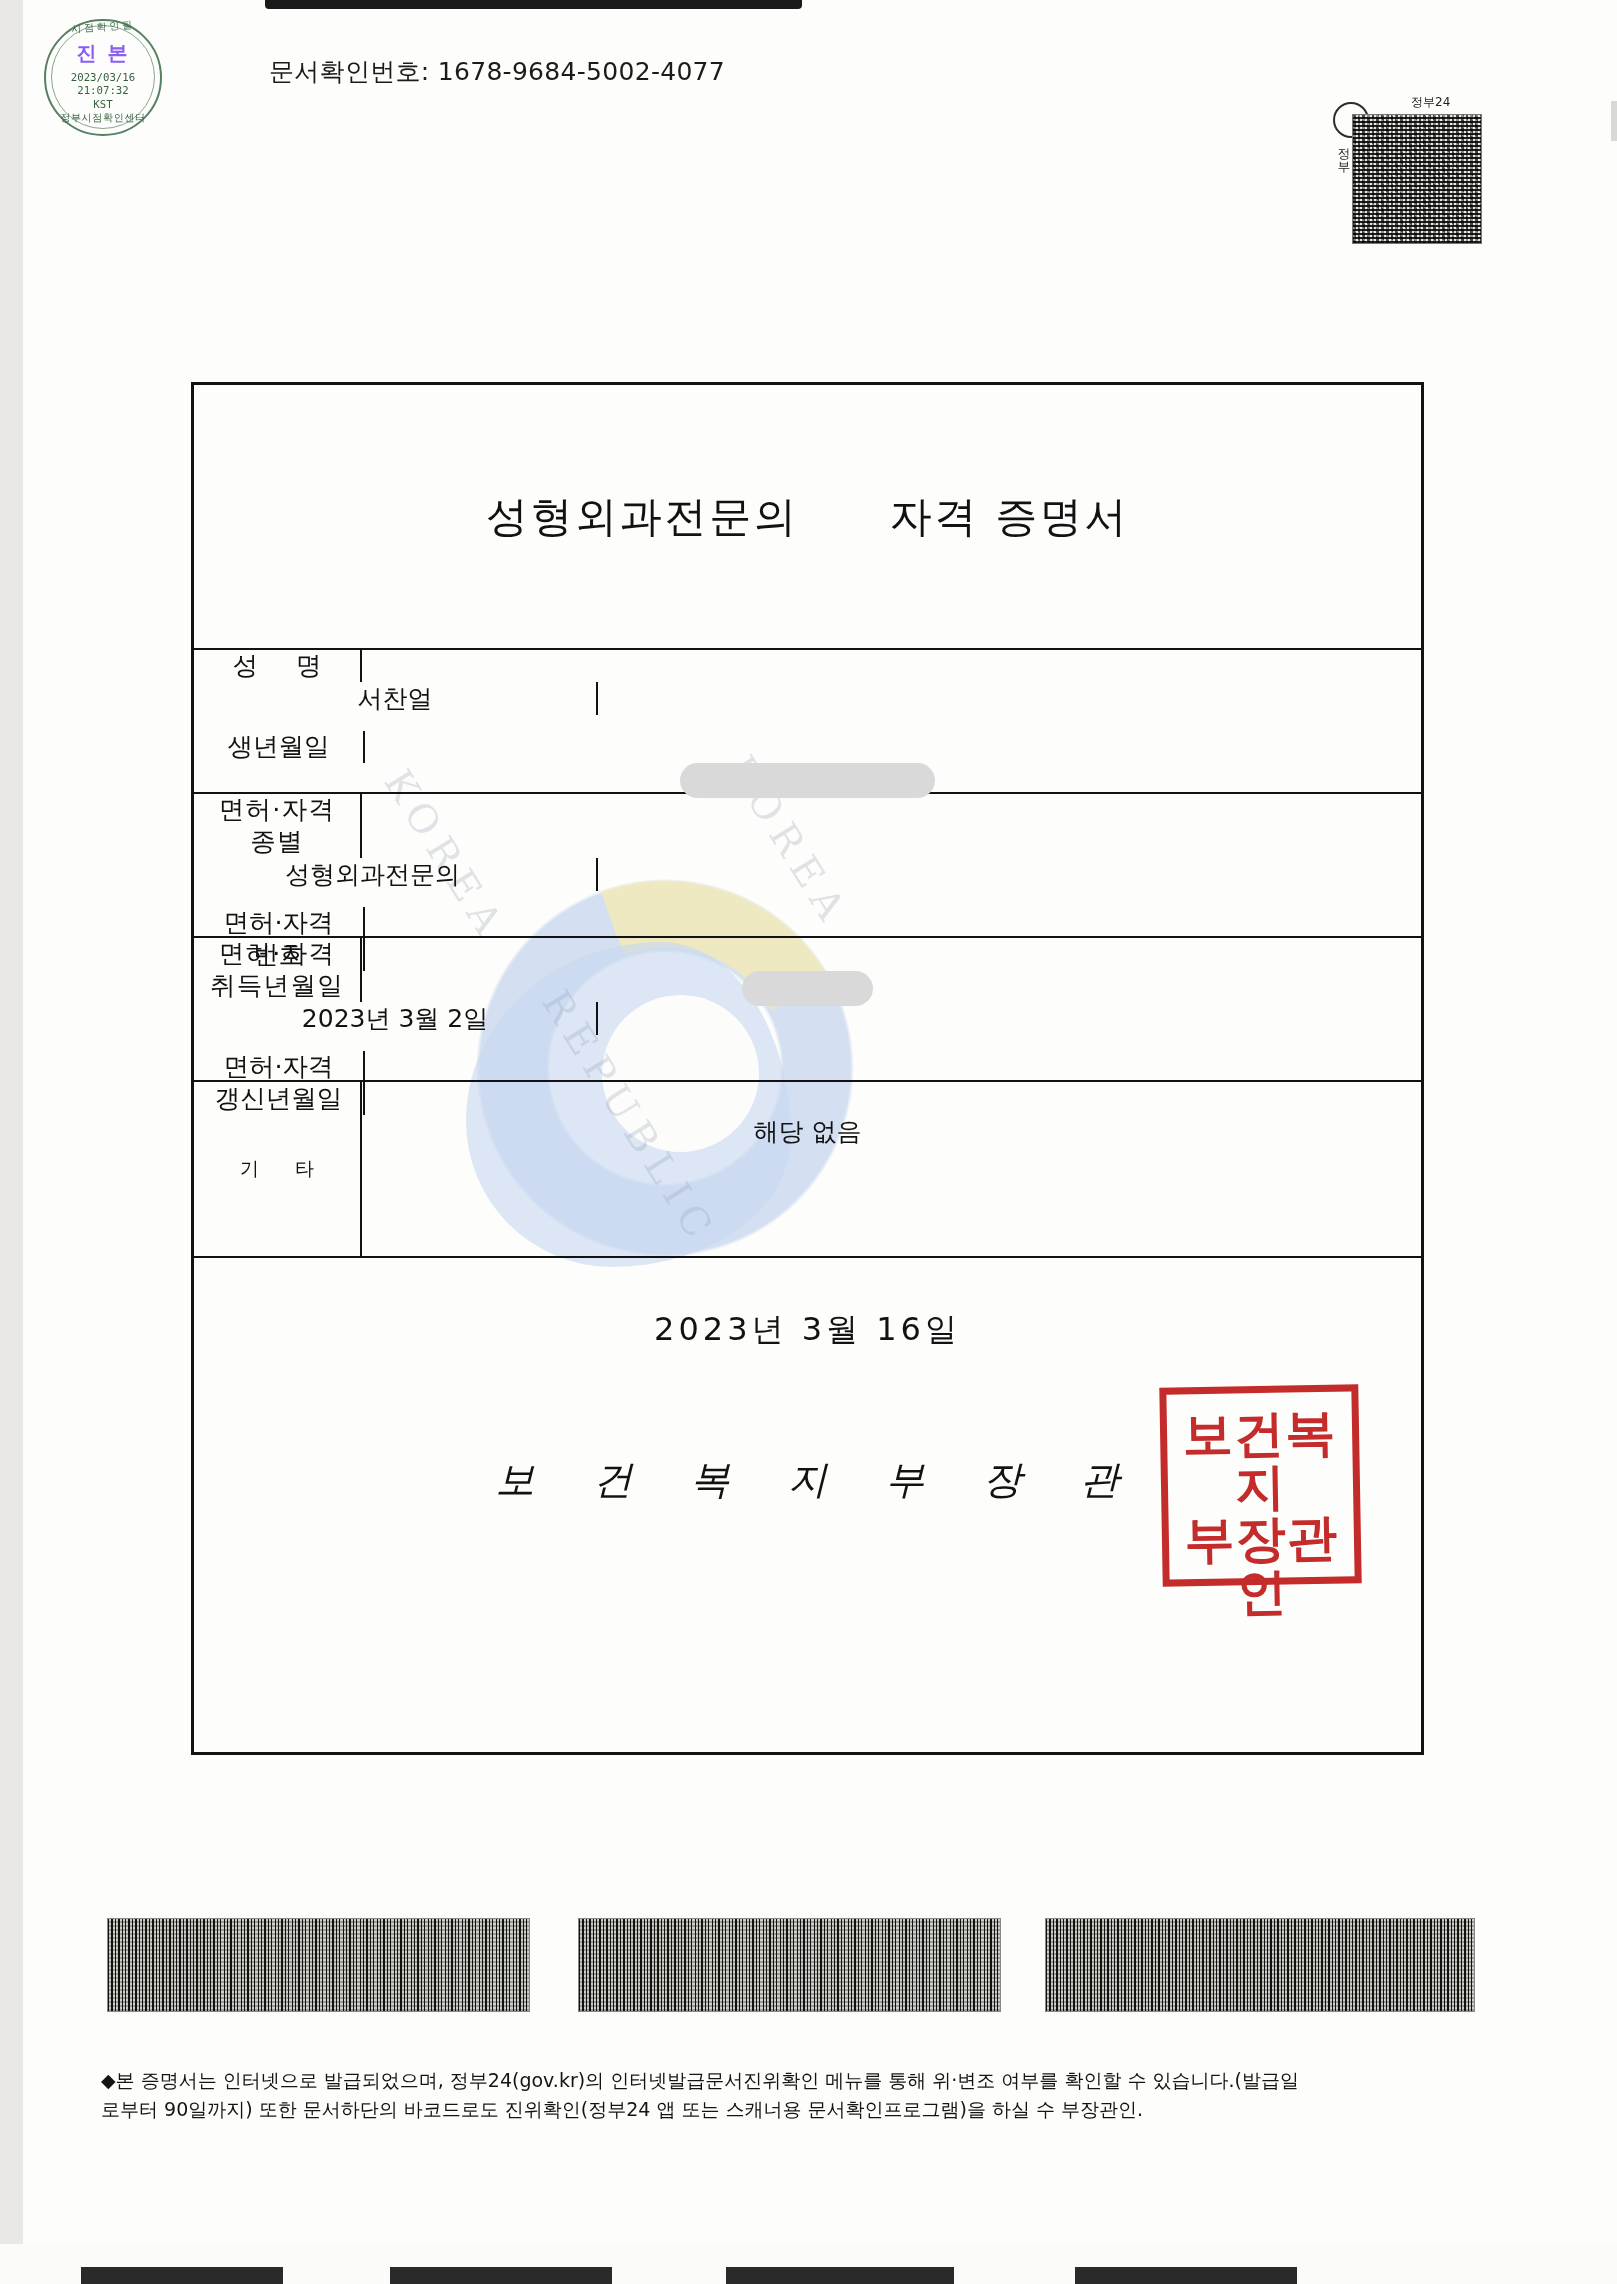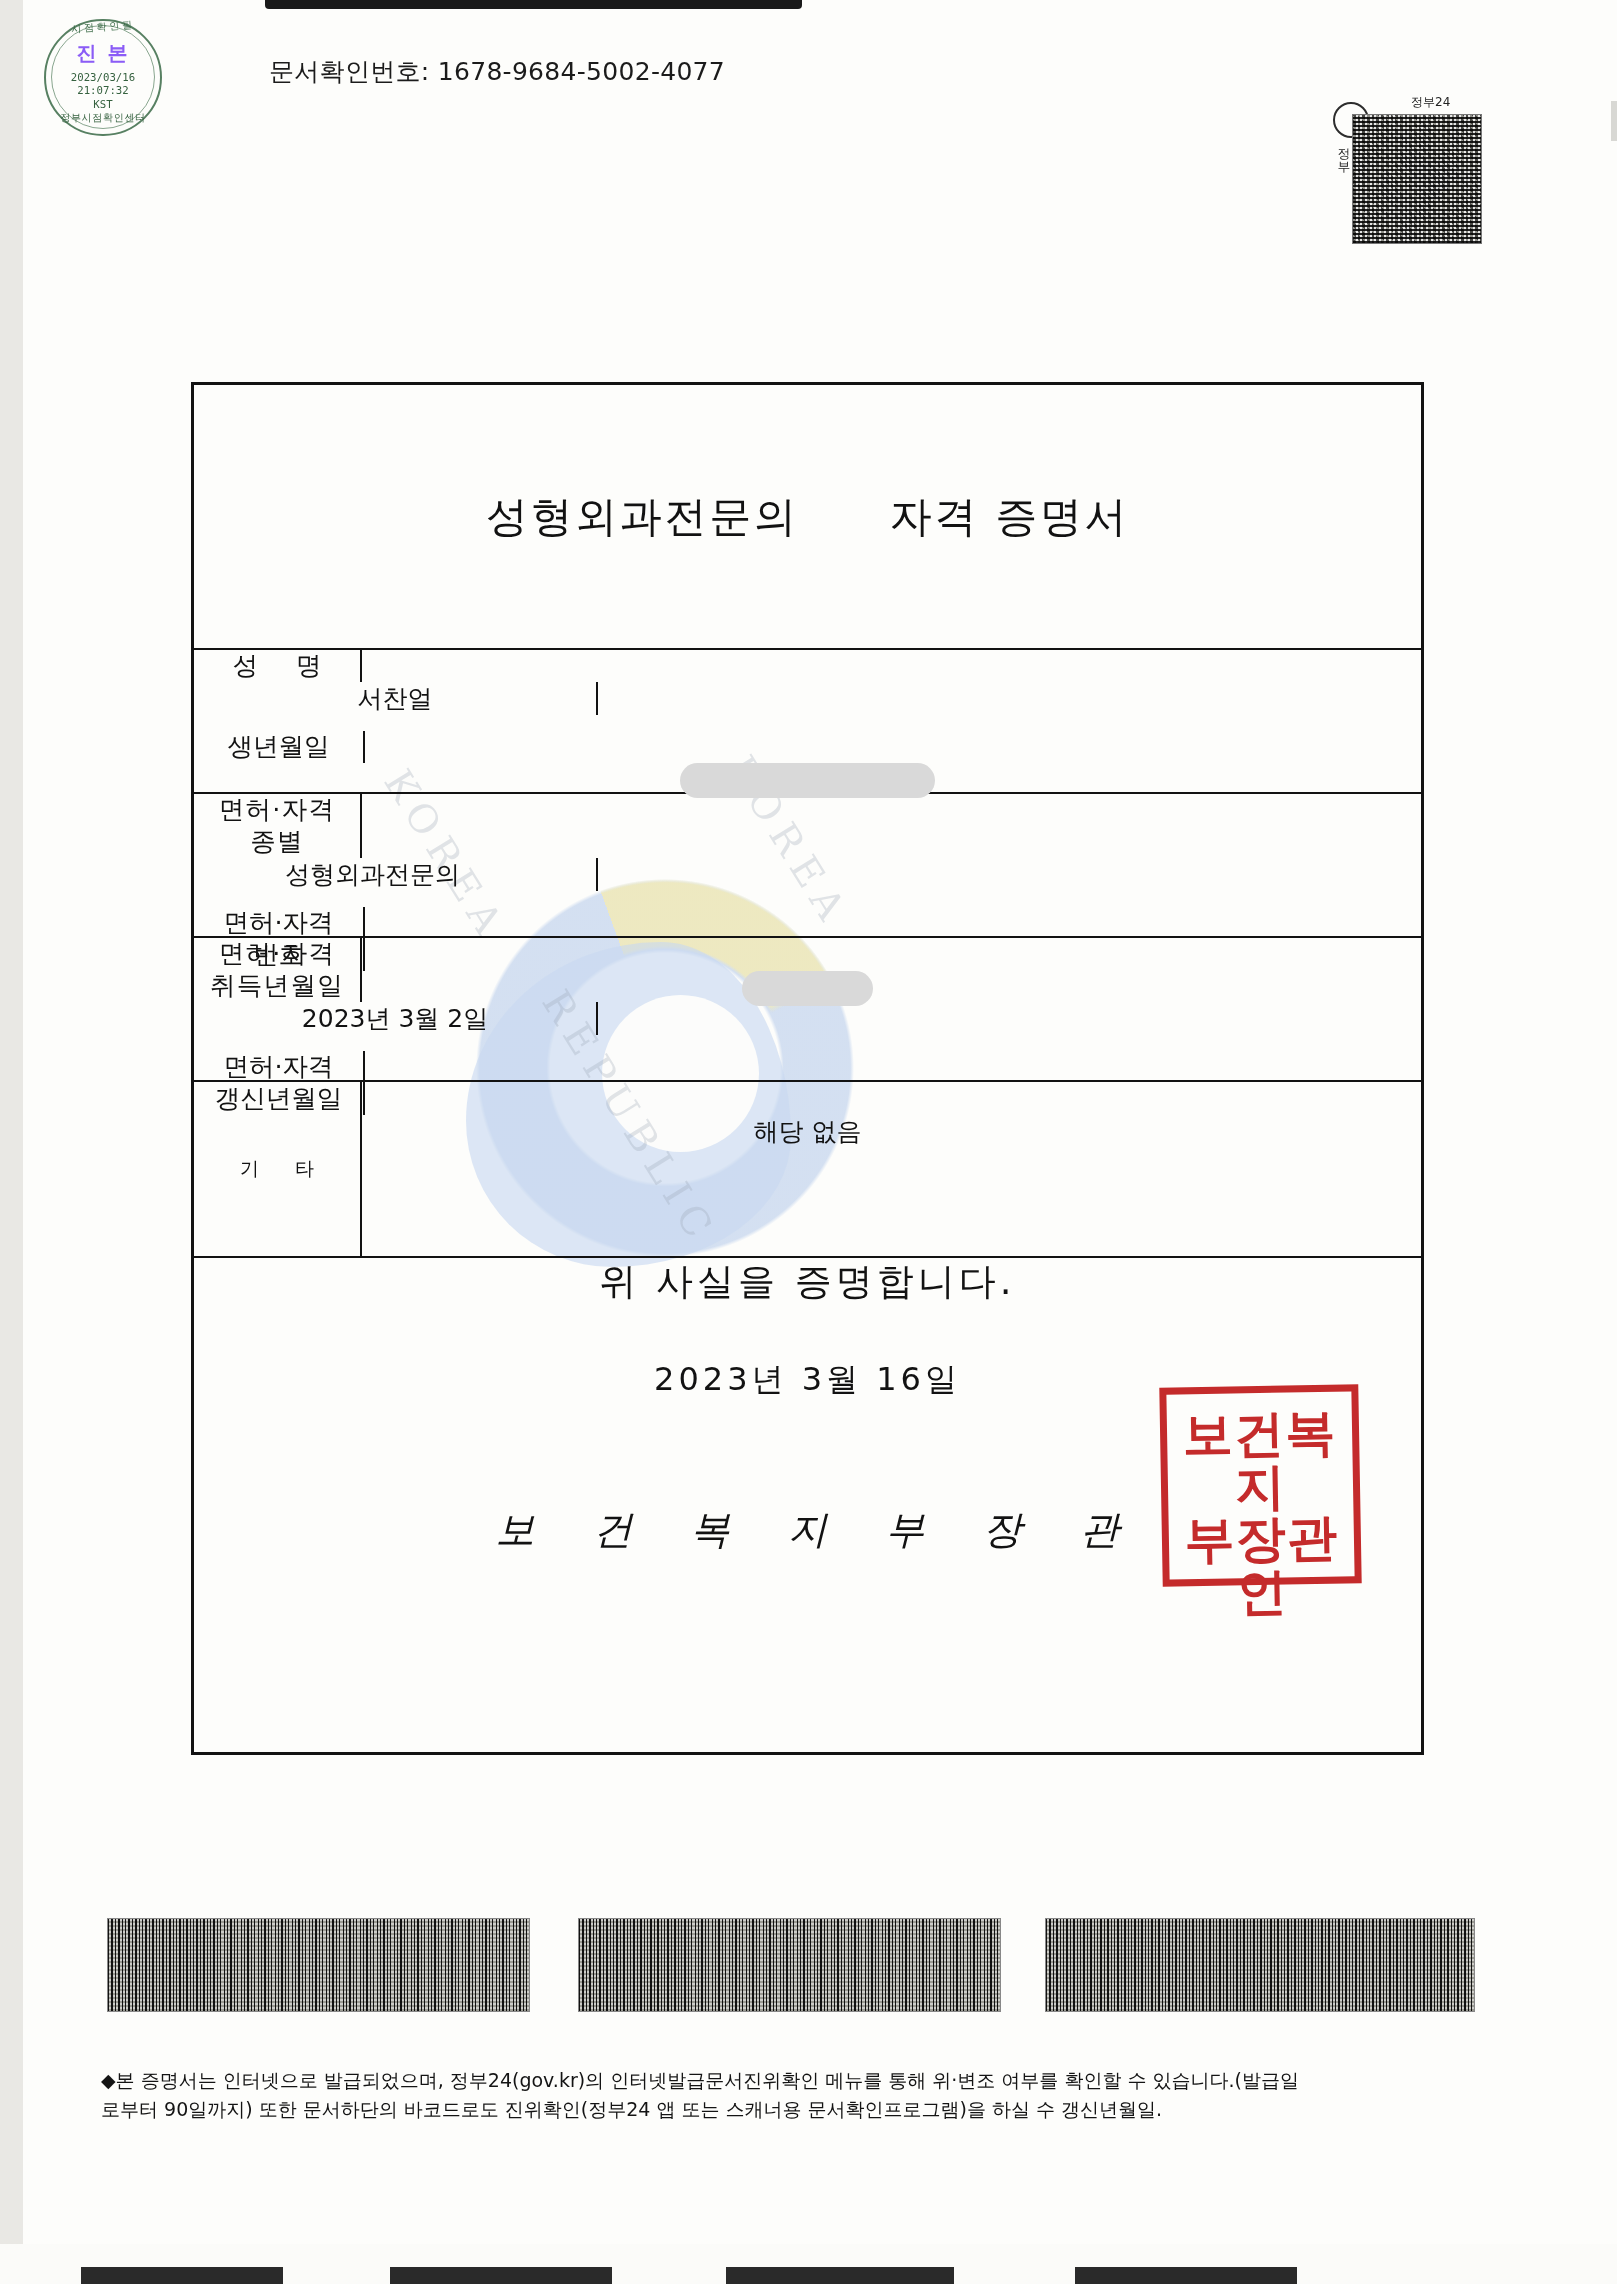--- a/index.html
+++ b/index.html
@@ -505,41 +505,40 @@
       </div>
 
       <div class="row r4">
         <div class="cell c-full-label">기 타</div>
         <div class="cell c-full-value"></div>
       </div>
 
     </div>
 
     <div class="statement">
-      <div class="st-line1">위 사실을 증명합니다.</div>
       <div class="st-date">2023년 3월 16일</div>
       <div class="st-issuer">보 건 복 지 부 장 관</div>
     </div>
 
     <div class="seal">
       <span class="sl">보건복지</span>
       <span class="sl">부장관인</span>
     </div>
 
   </div>
 
   <div class="barcodes">
     <div class="barcode bc1"></div>
     <div class="barcode bc2"></div>
     <div class="barcode bc3"></div>
   </div>
 
   <div class="footer">
     <div>◆본 증명서는 인터넷으로 발급되었으며, 정부24(gov.kr)의 인터넷발급문서진위확인 메뉴를 통해 위·변조 여부를 확인할 수 있습니다.(발급일</div>
-    <div>로부터 90일까지) 또한 문서하단의 바코드로도 진위확인(정부24 앱 또는 스캐너용 문서확인프로그램)을 하실 수 갱신년월일.</div>
+    <div>로부터 90일까지) 또한 문서하단의 바코드로도 진위확인(정부24 앱 또는 스캐너용 문서확인프로그램)을 하실 수 부장관인.</div>
   </div>
 
   <div class="scan-bottom-strip">
     <div class="blk" style="left:81px;width:202px;"></div>
     <div class="blk" style="left:390px;width:222px;"></div>
     <div class="blk" style="left:726px;width:228px;"></div>
     <div class="blk" style="left:1075px;width:222px;"></div>
   </div>
 
 </div>

